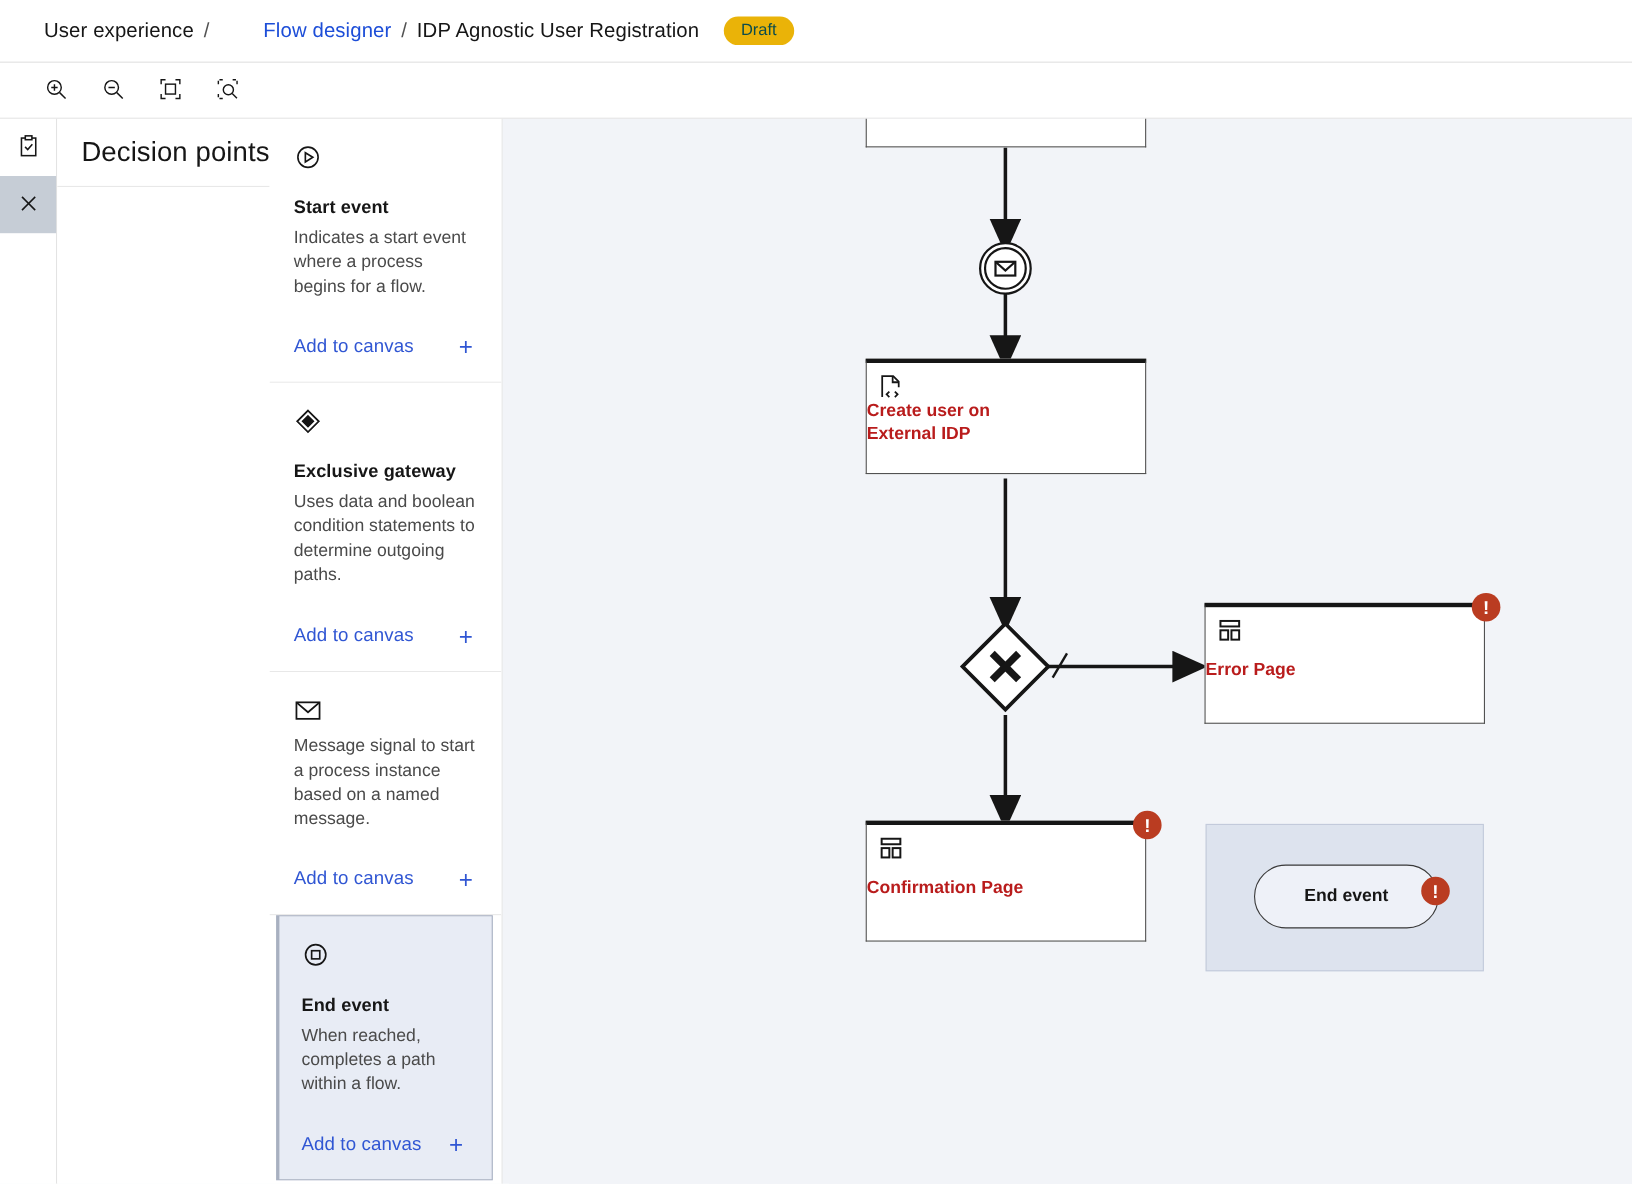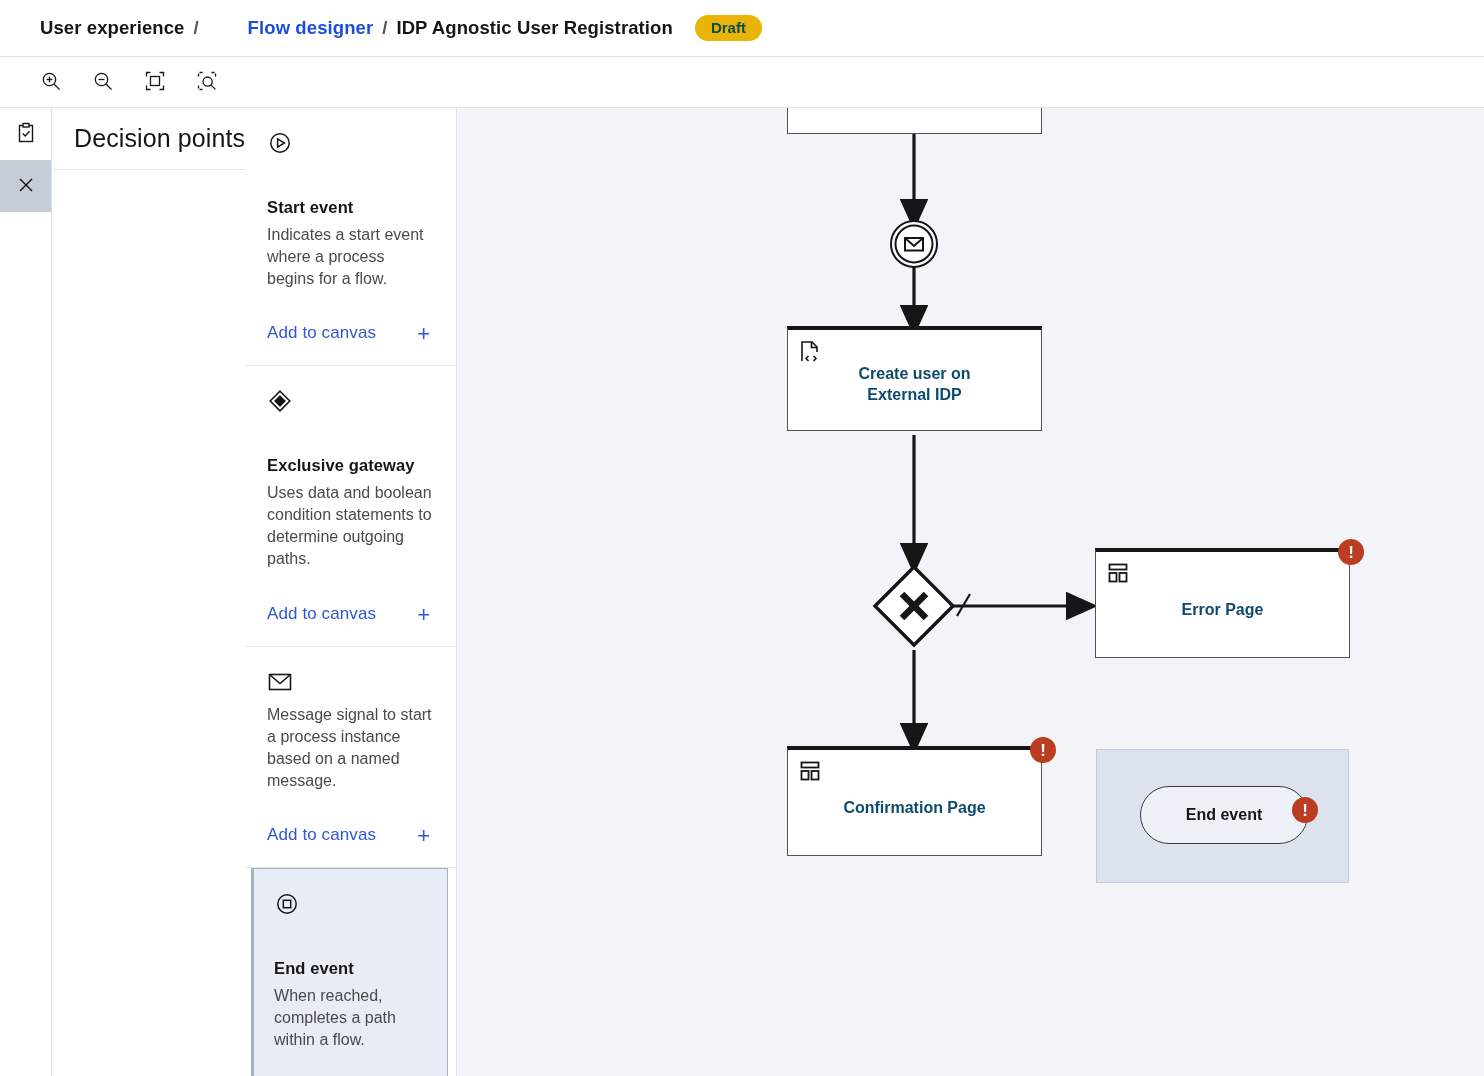--- a/index.html
+++ b/index.html
@@ -24,21 +24,20 @@
 
   
   .breadcrumb-bar {
     height: 57px;
     min-height: 57px;
     display: flex;
     align-items: center;
     padding-left: 40px;
     border-bottom: 1px solid #e0e0e0;
     box-sizing: border-box;
-    font-weight: bold;
   }
   .crumb {
     font-size: 18.5px;
     color: #161616;
     letter-spacing: 0.1px;
     white-space: nowrap;
   }
   .crumb.link {
     color: #1d4ed8;
     margin-left: 40px;
@@ -161,21 +160,21 @@
   }
   .card-icon {
     height: 30px;
     display: flex;
     align-items: center;
   }
   .card-name {
     font-size: 16.5px;
     font-weight: 700;
     color: #161616;
-    margin-top: 40px;
+    margin-top: 22px;
     letter-spacing: 0.1px;
   }
   .card-desc {
     font-size: 16px;
     color: #4a4a4a;
     line-height: 1.38;
     margin-top: 7px;
     max-width: 362px;
   }
   .card-action {
@@ -216,24 +215,23 @@
   }
   .node-box {
     background: #ffffff;
     border: 1px solid #525252;
     border-top: 4px solid #161616;
   }
   .node-label {
     position: absolute;
     left: 0;
     right: 0;
-    text-align: center;
     font-size: 16px;
     font-weight: 700;
-    color: #0c4a6e;
+    color: #b91c1c;
     line-height: 1.3;
   }
   .node-glyph {
     position: absolute;
     top: 10px;
     left: 11px;
   }
   .err-badge {
     position: absolute;
     width: 26px;

